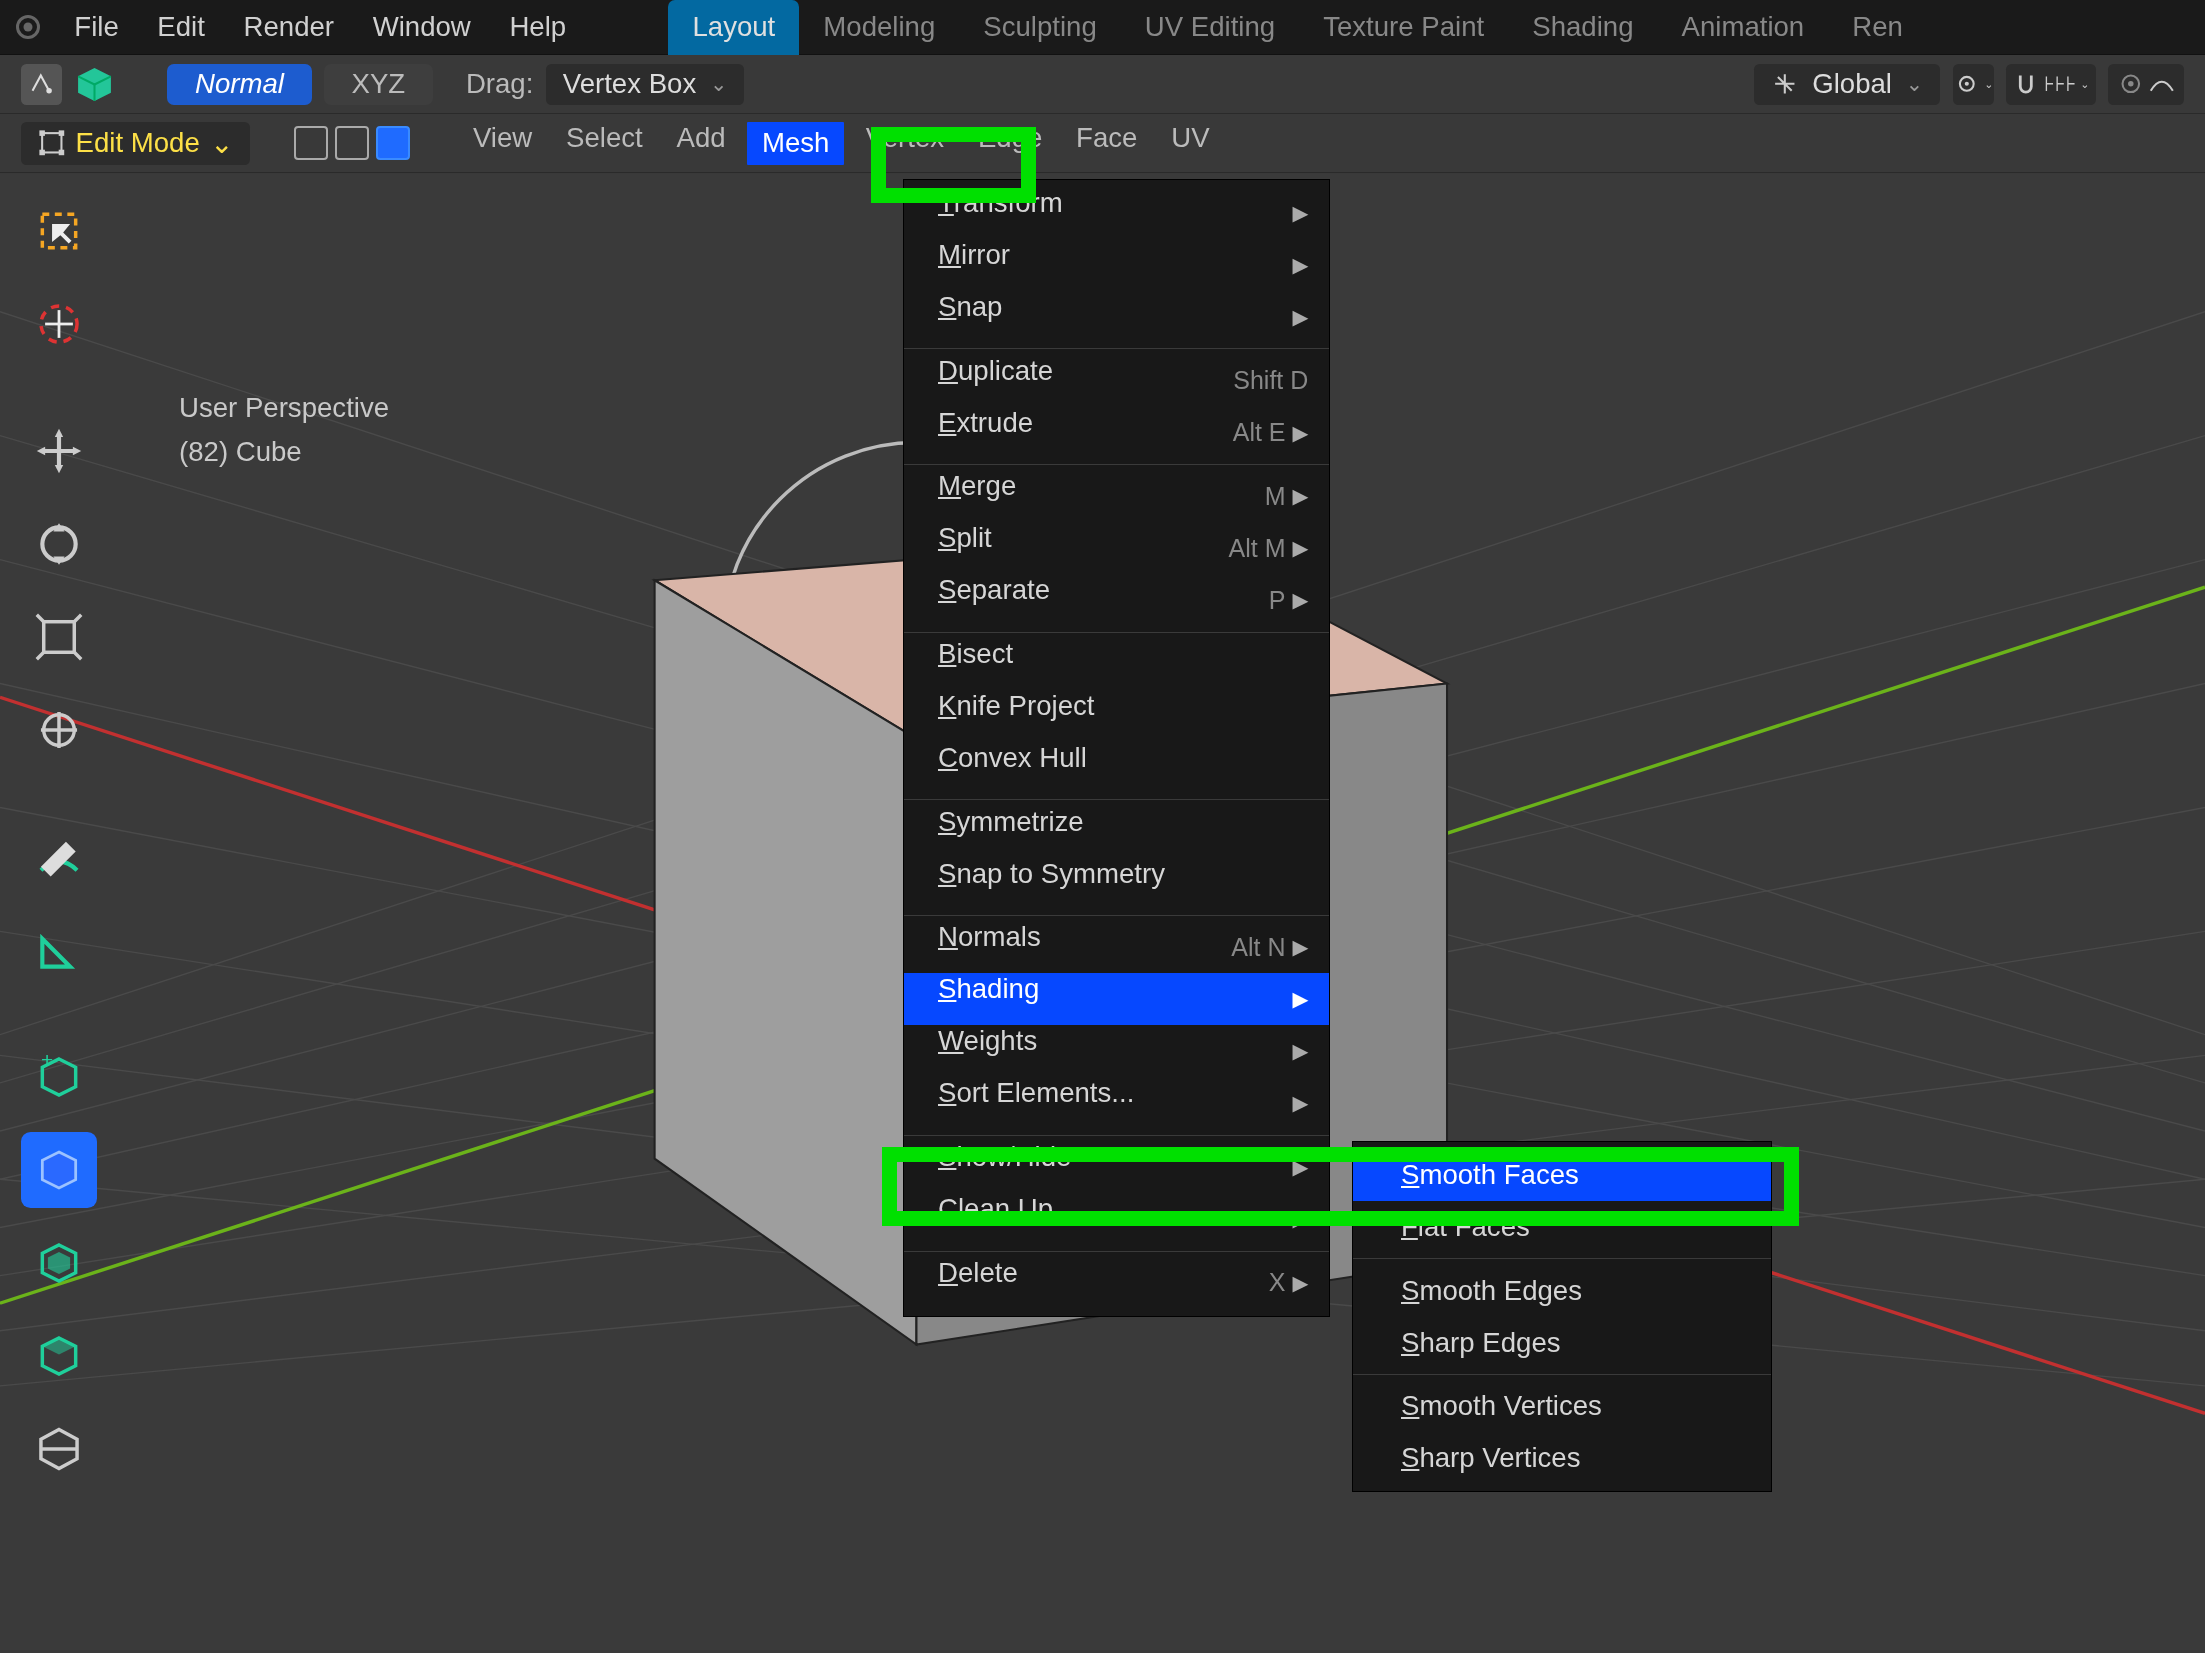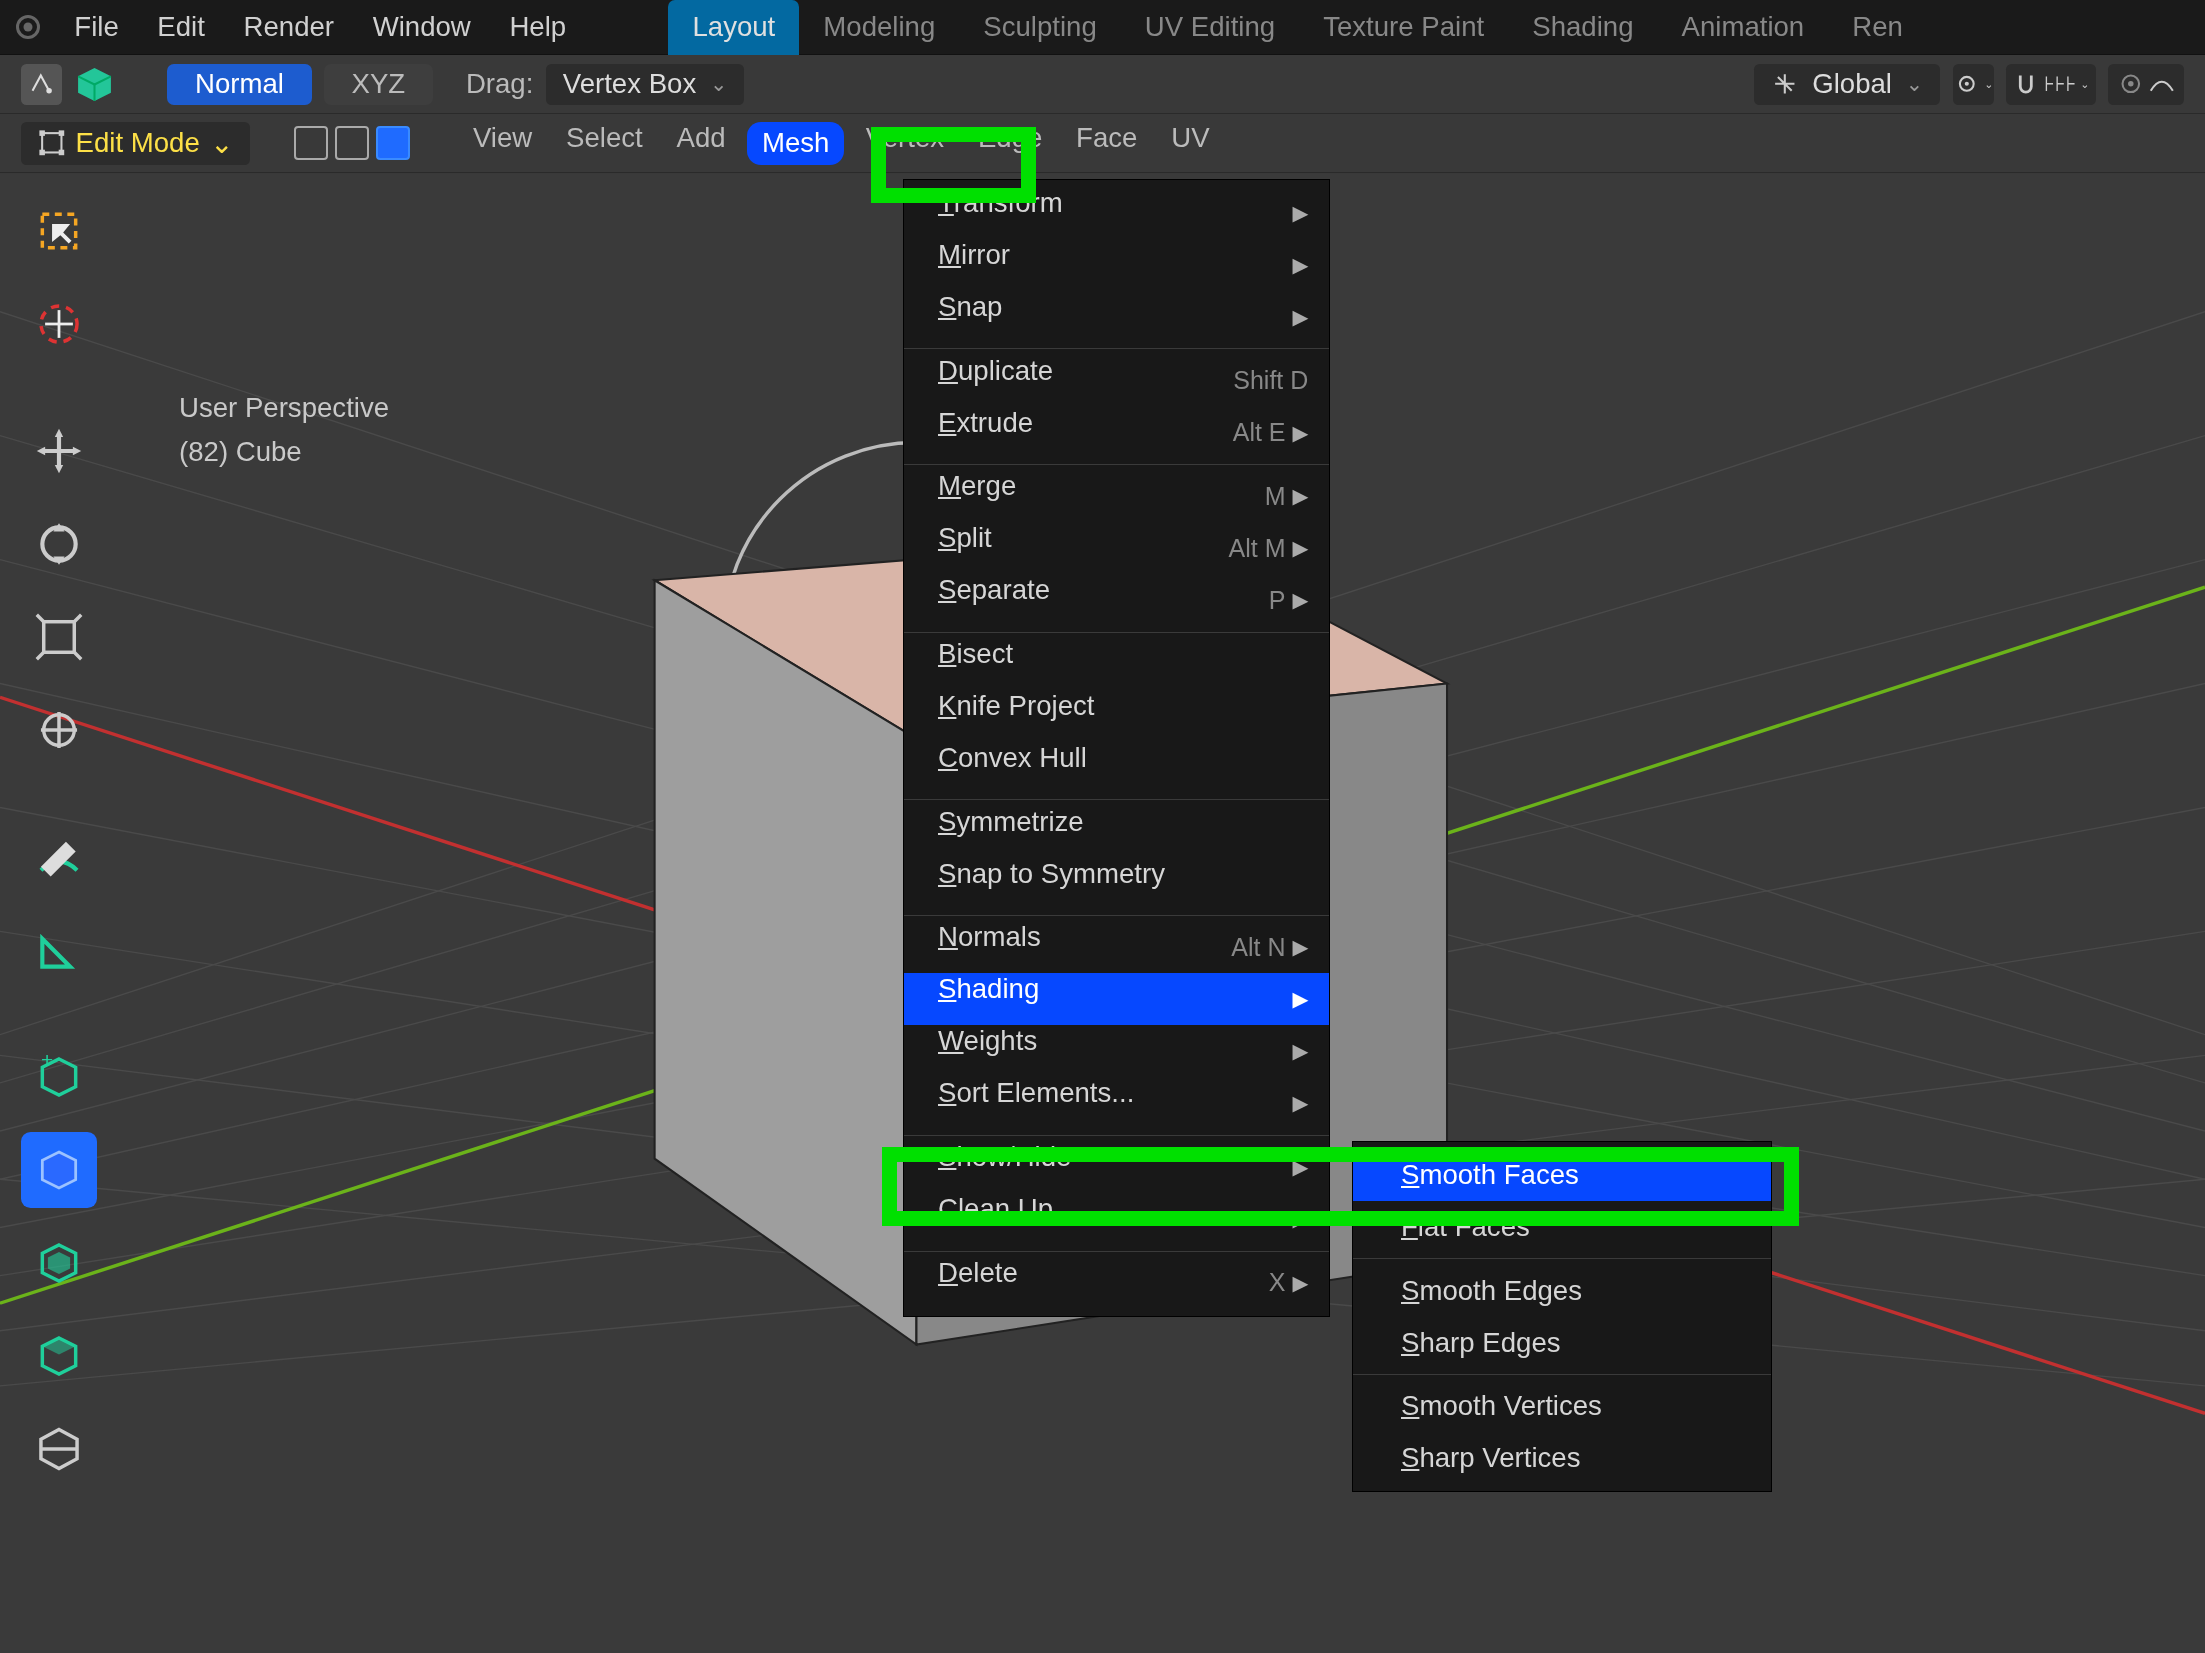--- a/index.html
+++ b/index.html
@@ -12,32 +12,32 @@
   .topbar .menus .m{padding:0 19.3px;height:70px;display:flex;align-items:center;font-size:27.6px;color:#d0d0d0;}
   .topbar .tabs{display:flex;margin-left:83px;}
   .topbar .tabs .t{padding:0 24px;height:55px;display:flex;align-items:center;font-size:27.6px;color:#888;}
   .topbar .tabs .t.active{background:#0369a1;color:#e0e0e0;border-top-left-radius:6.9px;border-top-right-radius:6.9px;}
   
   .bar2{display:flex;align-items:center;height:59px;background:#393939;border-bottom:0.7px solid #2a2a2a;padding:0 20.7px;gap:12.4px;}
   .iconbtn{height:41px;min-width:41px;display:flex;align-items:center;justify-content:center;border-radius:5.5px;background:#555;}
   .iconbtn svg{width:27.6px;height:27.6px;}
   .cubeicon{width:41px;height:41px;display:flex;align-items:center;justify-content:center;}
   .pill{height:41px;border-radius:6.9px;display:flex;align-items:center;padding:0 27.6px;font-size:27.6px;}
-  .pill.blue{background:#1d5ccf;color:#fff;}
+  .pill.blue{background:#1d5ccf;color:#fff;font-style:italic;}
   .pill.grey{background:#3e3e3e;color:#bbb;}
   .lbl{font-size:27.6px;color:#bbb;margin-left:20.7px;}
   .dropdown{height:41px;border-radius:5.5px;background:#2c2c2c;display:flex;align-items:center;padding:0 17px;font-size:27.6px;color:#ddd;gap:13.8px;}
   .dropdown .chev{font-size:20.7px;color:#999;}
   
   .bar3{display:flex;align-items:center;height:59px;background:#393939;border-bottom:0.7px solid #2a2a2a;padding:0 20.7px;gap:15px;}
   .modebox{display:flex;align-items:center;gap:10.3px;background:#2c2c2c;border-radius:5.5px;padding:0 17px;height:43px;font-size:27.6px;color:#fde047;}
   .square{width:34px;height:34px;border:2.1px solid #aaa;border-radius:4.1px;}
   .square.active{background:#1f6bff;border-color:#3a8bff;}
   .plainmenu{font-size:27.6px;color:#bbb;padding:0 12.4px;}
-  .plainmenu.active{background:#0648ff;color:#fff;padding:5.5px 15px;border-radius:14px;}
+  .plainmenu.active{background:#0648ff;color:#fff;padding:5.5px 15px;border-radius:1px;}
   
   .viewport{position:absolute;left:0;right:0;top:174px;bottom:0;background:#3a3a3a;overflow:hidden;}
   .viewport svg.grid{position:absolute;inset:0;width:100%;height:100%;}
   
   .ltoolbar{position:absolute;left:20.7px;top:193px;display:flex;flex-direction:column;gap:17px;}
   .ltoolbar .tool{width:76px;height:76px;border-radius:9.6px;display:flex;align-items:center;justify-content:center;}
   .ltoolbar .tool.active{background:#1f6bff;}
   .ltoolbar .tool svg{width:50px;height:50px;}
   
   .persp{position:absolute;left:179px;top:212px;font-size:27.6px;color:#c9c9c9;line-height:1.6;}

